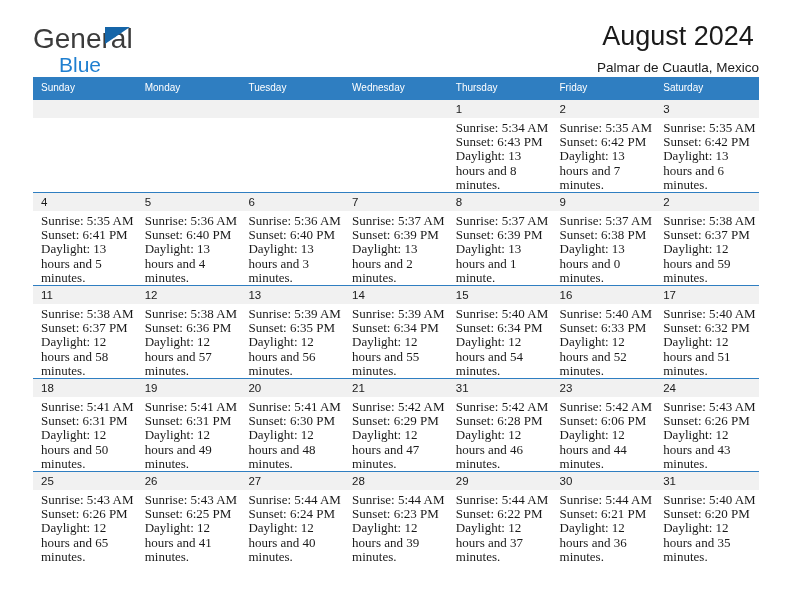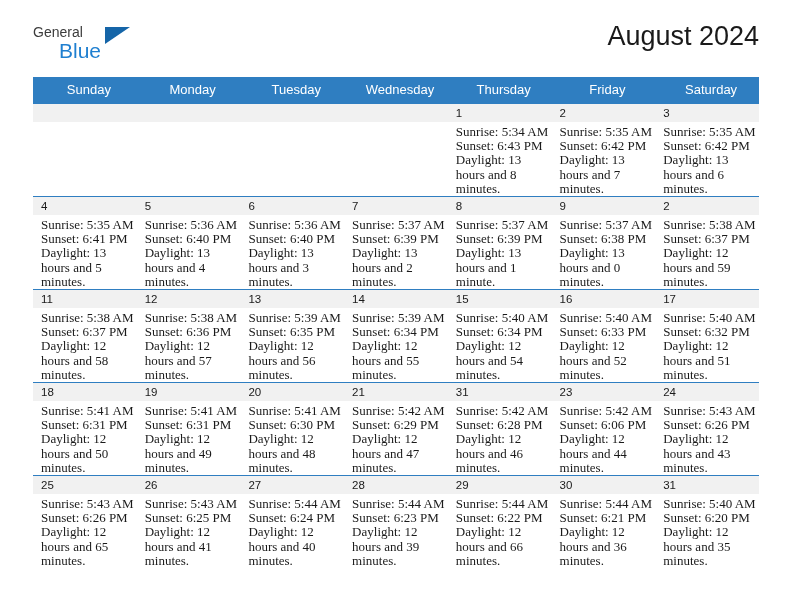--- a/index.html
+++ b/index.html
@@ -32,21 +32,21 @@
     padding-top: 22px;
     box-sizing: border-box;
   }
   .logo {
     position: relative;
     width: 120px;
     line-height: 1;
     padding-top: 3px;
   }
   .logo-general {
-    font-size: 14px;
+    font-size: 28px;
     color: #3b3b3b;
     letter-spacing: 0px;
     display: block;
     font-weight: 400;
   }
   .logo-blue {
     font-size: 21px;
     color: #1f7fd0;
     display: block;
     margin-top: 1px;
@@ -84,23 +84,23 @@
   
   .calendar {
     width: 726px;
     border-collapse: collapse;
     table-layout: fixed;
     margin-top: 5px;
   }
   .calendar th {
     background: #2f7ec1;
     color: #ffffff;
-    font-size: 13px;
+    font-size: 10px;
     font-weight: 400;
-    text-align: center;
+    text-align: left;
     padding: 5px 0 6px 8px;
     border: none;
   }
   .calendar td {
     width: 103.7px;
     height: 88px;
     vertical-align: top;
     padding: 0;
     border: none;
     border-top: 1px solid #2f7ec1;
@@ -134,20 +134,21 @@
   <div class="header">
 
     <div class="logo">
       <span class="logo-general">General</span>
       <span class="logo-tri"></span>
       <span class="logo-blue">Blue</span>
     </div>
 
     <div class="title-wrap">
       <div class="cal-title">August 2024</div>
+      <div class="cal-subtitle">Palmar de Cuautla, Mexico</div>
     </div>
 
   </div>
 
   <table class="calendar">
     <thead>
       <tr>
         <th>Sunday</th>
         <th>Monday</th>
         <th>Tuesday</th>
@@ -401,21 +402,21 @@
               <div>Sunrise: 5:44 AM</div>
               <div>Sunset: 6:23 PM</div>
               <div class="daylight">Daylight: 12 hours and 39 minutes.</div>
             </div>
           </td>
           <td>
             <div class="daynum-band">29</div>
             <div class="cell-body">
               <div>Sunrise: 5:44 AM</div>
               <div>Sunset: 6:22 PM</div>
-              <div class="daylight">Daylight: 12 hours and 66 minutes.</div>
+              <div class="daylight">Daylight: 12 hours and 37 minutes.</div>
             </div>
           </td>
           <td>
             <div class="daynum-band">30</div>
             <div class="cell-body">
               <div>Sunrise: 5:44 AM</div>
               <div>Sunset: 6:21 PM</div>
               <div class="daylight">Daylight: 12 hours and 36 minutes.</div>
             </div>
           </td>

